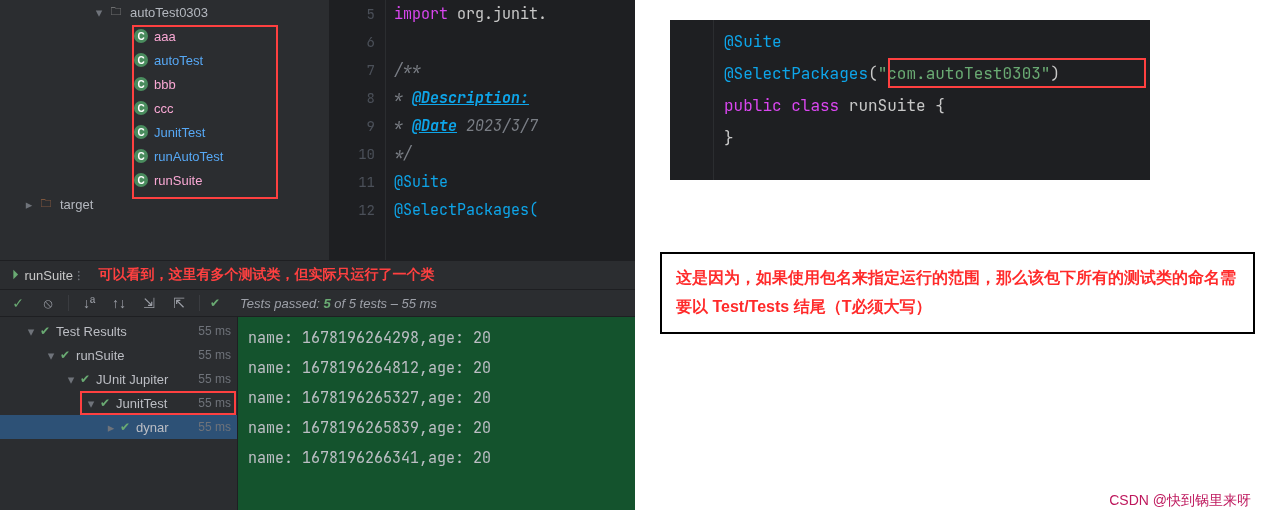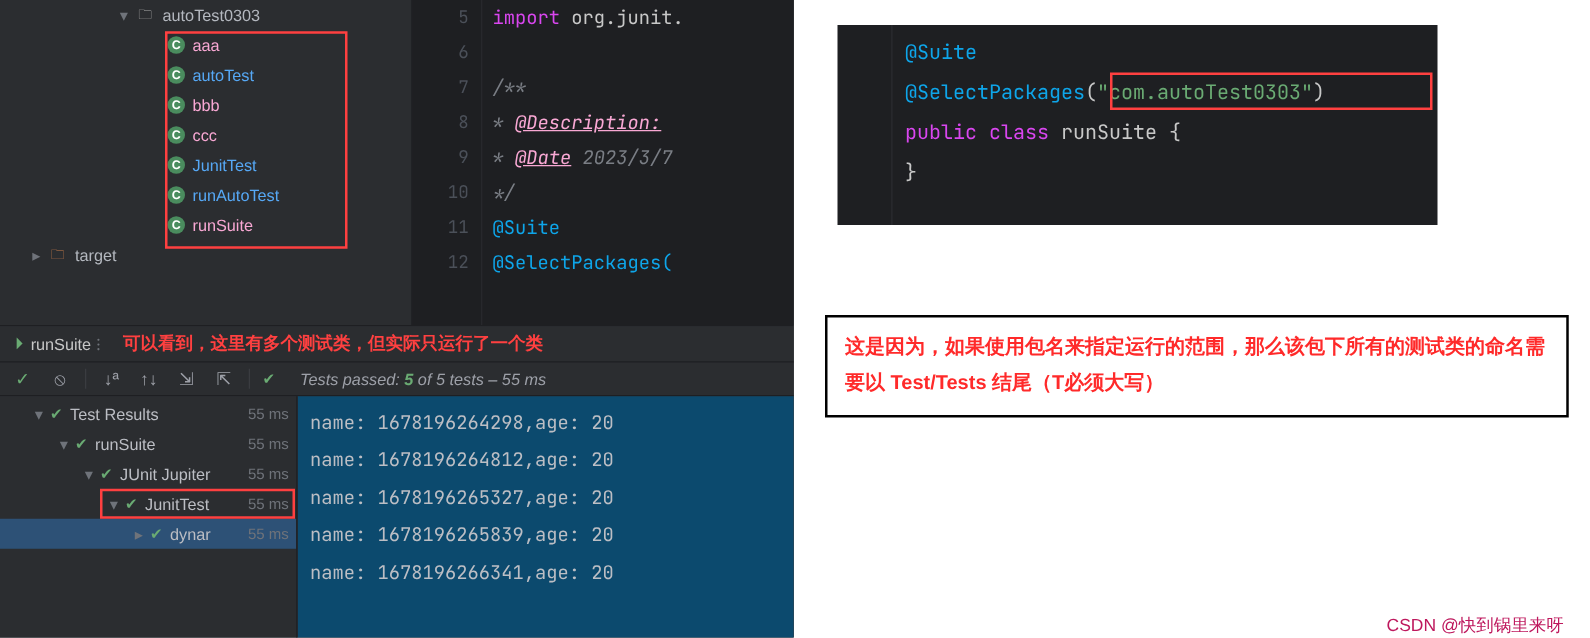--- a/index.html
+++ b/index.html
@@ -97,21 +97,21 @@
     flex: 1;
     background: #1e1f22;
     font-size: 15px;
     padding-left: 8px;
     overflow: hidden;
     white-space: nowrap;
   }
   .code-body div { height: 28px; line-height: 28px; }
   .kw { color: #d946ef; }
   .comment { color: #7a7e85; font-style: italic; }
-  .doctag { color: #f9a8d4; font-style: italic; text-decoration: underline; }
+  .doctag { color: #0ea5e9; font-style: italic; text-decoration: underline; font-weight: bold; }
   .anno { color: #0ea5e9; }
   .str { color: #6aab73; }
   .cls { color: #c8c8c8; text-align: center; }
 
   
   .run-area {
     position: absolute;
     left: 0; top: 260px;
     width: 635px;
     height: 250px;
@@ -193,21 +193,21 @@
     font-size: 12px;
   }
   .test-time {
     margin-left: auto;
     color: #6f737a;
     margin-right: 6px;
     font-size: 12px;
   }
   .console {
     flex: 1;
-    background: #0c4a6e;
+    background: #14532d;
     padding: 6px 10px;
     font-size: 15px;
     color: #bcbec4;
   }
   .console div { height: 30px; line-height: 30px; white-space: nowrap; }
 
   
   .right-pane {
     position: absolute;
     left: 645px; top: 0;

